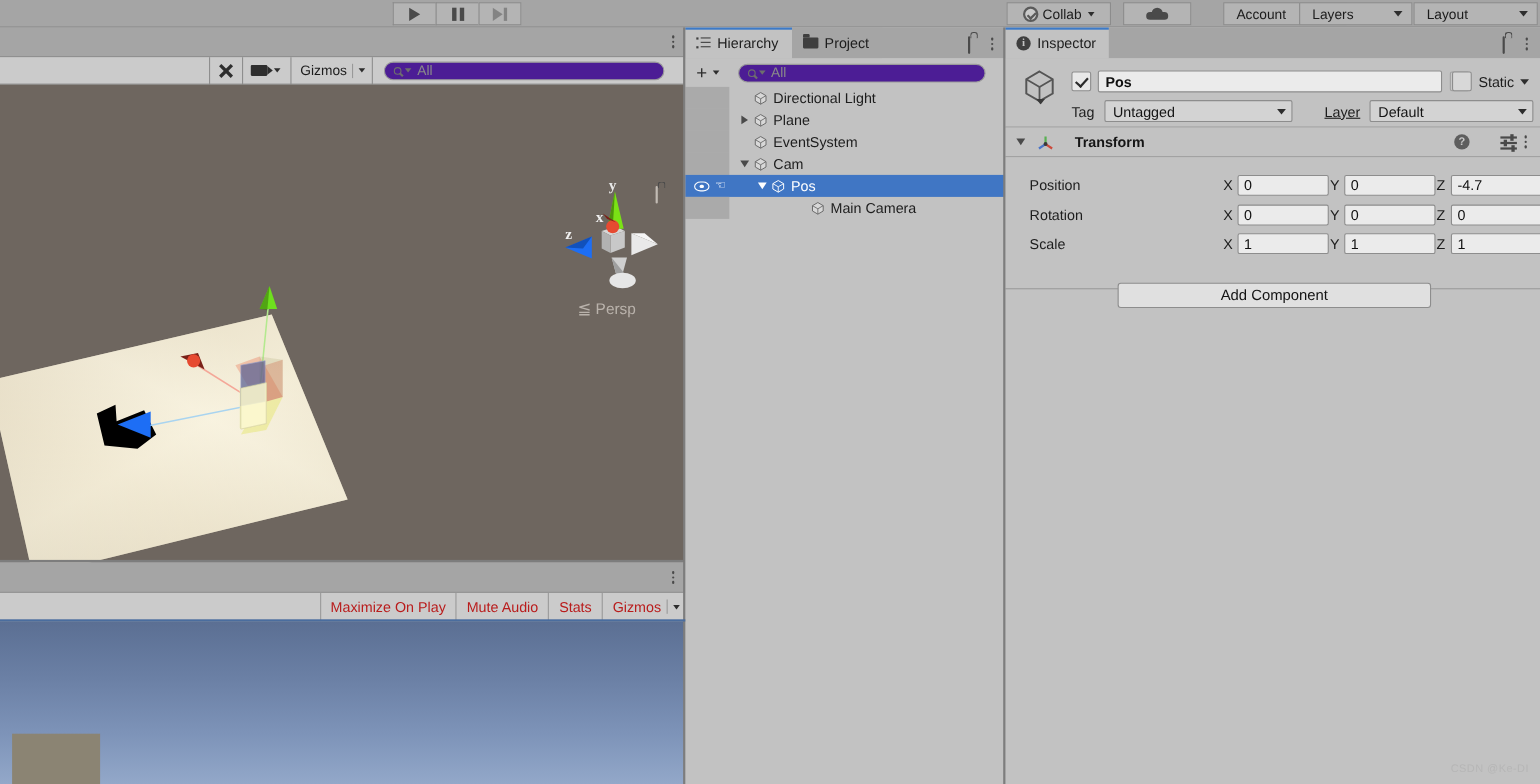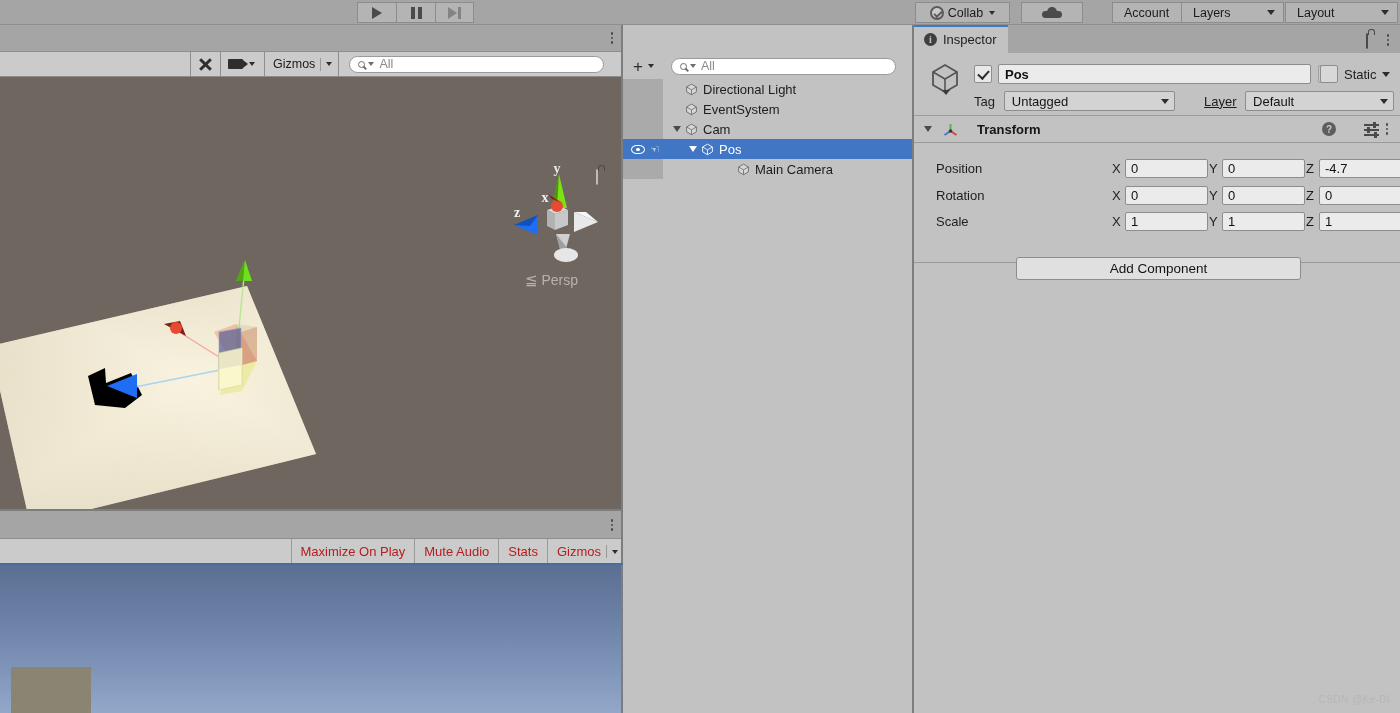--- a/index.html
+++ b/index.html
@@ -80,21 +80,21 @@
   .wrench-ico { position:relative; width:15px;height:15px; }
   .wrench-ico::before, .wrench-ico::after {
     content:""; position:absolute; width:15px;height:3px;background:#2e2e2e;top:6px;left:0;
   }
   .wrench-ico::before { transform: rotate(45deg); }
   .wrench-ico::after { transform: rotate(-45deg); }
   .cam-ico { width:15px;height:10px;background:#2e2e2e;position:relative;border-radius:1px; }
   .cam-ico::after{content:"";position:absolute;right:-5px;top:1px;border-left:5px solid #2e2e2e;border-top:4px solid transparent;border-bottom:4px solid transparent;}
   .vsep { width:1px;height:13px;background:#999;margin:0 5px; }
   .search-box {
-    height:17px; border-radius:9px; background:#ffffff;
+    height:17px; border-radius:9px; background:#4c1d95;
     border:1px solid #9a9a9a; display:flex; align-items:center;
     padding:0 8px; color:#8a8a8a; font-size:12.5px;
   }
   .mag {
     width:7px;height:7px;border:1.6px solid #6e6e6e;border-radius:50%;
     position:relative; margin-right:6px; flex:none;
   }
   .mag::after{content:"";position:absolute;right:-3px;bottom:-2px;width:4px;height:1.6px;background:#6e6e6e;transform:rotate(45deg);}
 
   .scene-view {
@@ -513,20 +513,44 @@
       </div>
     </div>
 
     <div class="game-view">
       <div class="game-plane"></div>
     </div>
   </div>
 
   <div class="hier-panel">
 
+    <div class="hier-tabrow">
+      <div class="tab active">
+        <span class="hier-ico">
+            <i></i>
+            <i></i>
+            <i></i>
+          </span>
+        <span>Hierarchy</span>
+      </div>
+      <div class="tab">
+        <span class="folder-ico"></span>
+        <span>Project</span>
+      </div>
+      <div style="position:absolute; right:32px; top:9px;">
+        <span class="lock-ico"></span>
+      </div>
+      <div style="position:absolute; right:11px; top:9px;">
+        <span class="kebab">
+            <i></i>
+            <i></i>
+            <i></i>
+          </span>
+      </div>
+    </div>
 
     <div class="hier-toolbar">
       <div style="display:flex; align-items:center; gap:3px; padding:0 4px;">
         <span class="plus-ico">+</span>
         <span class="caret sm" style="margin-left:2px;"></span>
       </div>
       <div class="search-box" style="width:225px; margin-left:9px;">
         <span class="mag"></span>
         <span class="caret sm" style="margin:0 5px 0 -3px; border-top-color:#6e6e6e; border-left-width:3px;border-right-width:3px;border-top-width:4px;"></span>
         <span>All</span>
@@ -541,20 +565,34 @@
         <div class="tw" style="margin-left:62px;">
           <svg class="cube-ico" viewBox="0 0 16 16">
             <polygon points="8,2 14,5.5 14,11.5 8,15 2,11.5 2,5.5" fill="#d8d8d8" stroke="#6a6a6a" stroke-width="1.1"></polygon>
             <polyline points="2,5.5 8,9 14,5.5" fill="none" stroke="#6a6a6a" stroke-width="1"></polyline>
             <line x1="8" y1="9" x2="8" y2="15" stroke="#6a6a6a" stroke-width="1"></line>
           </svg>
           <span>Directional Light</span>
         </div>
       </div>
 
+      <div class="tree-row">
+        <div class="tree-gutter"></div>
+        <div class="tw" style="margin-left:46px;">
+          <span class="arrow-slot">
+              <span class="arrow-r"></span>
+            </span>
+          <svg class="cube-ico" viewBox="0 0 16 16">
+            <polygon points="8,2 14,5.5 14,11.5 8,15 2,11.5 2,5.5" fill="#d8d8d8" stroke="#6a6a6a" stroke-width="1.1"></polygon>
+            <polyline points="2,5.5 8,9 14,5.5" fill="none" stroke="#6a6a6a" stroke-width="1"></polyline>
+            <line x1="8" y1="9" x2="8" y2="15" stroke="#6a6a6a" stroke-width="1"></line>
+          </svg>
+          <span>Plane</span>
+        </div>
+      </div>
 
       <div class="tree-row">
         <div class="tree-gutter"></div>
         <div class="tw" style="margin-left:62px;">
           <svg class="cube-ico" viewBox="0 0 16 16">
             <polygon points="8,2 14,5.5 14,11.5 8,15 2,11.5 2,5.5" fill="#d8d8d8" stroke="#6a6a6a" stroke-width="1.1"></polygon>
             <polyline points="2,5.5 8,9 14,5.5" fill="none" stroke="#6a6a6a" stroke-width="1"></polyline>
             <line x1="8" y1="9" x2="8" y2="15" stroke="#6a6a6a" stroke-width="1"></line>
           </svg>
           <span>EventSystem</span>

